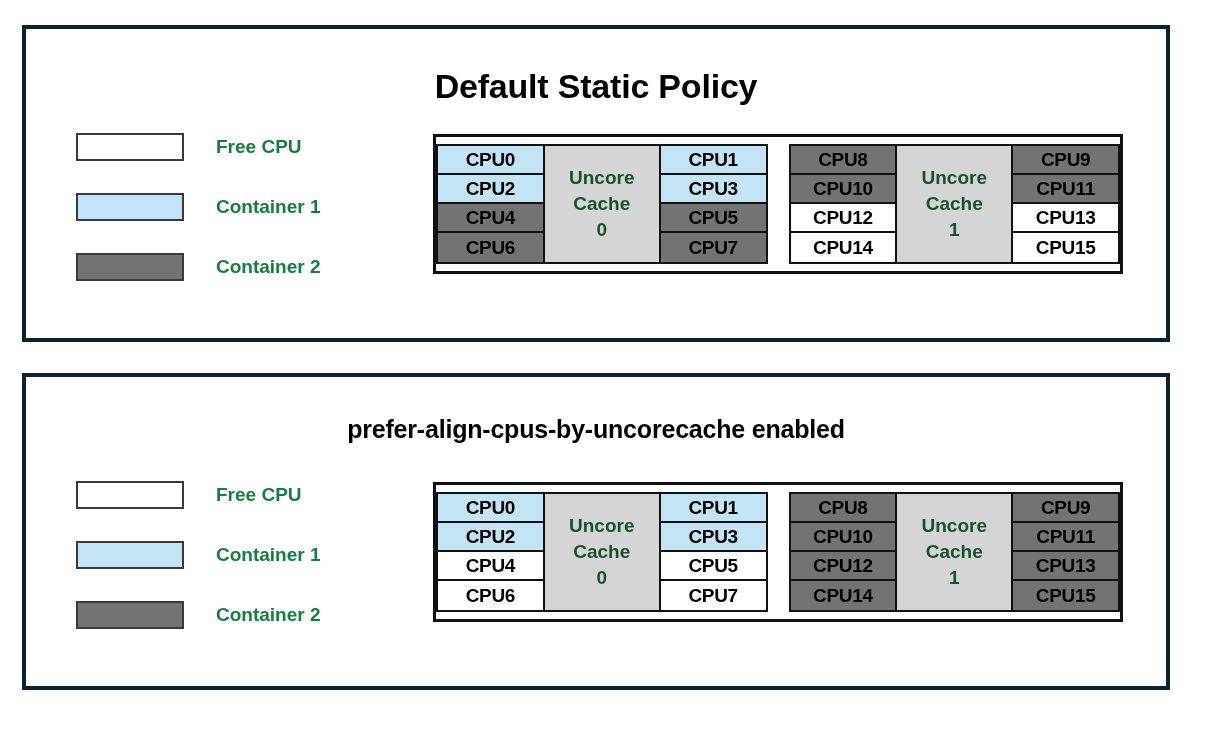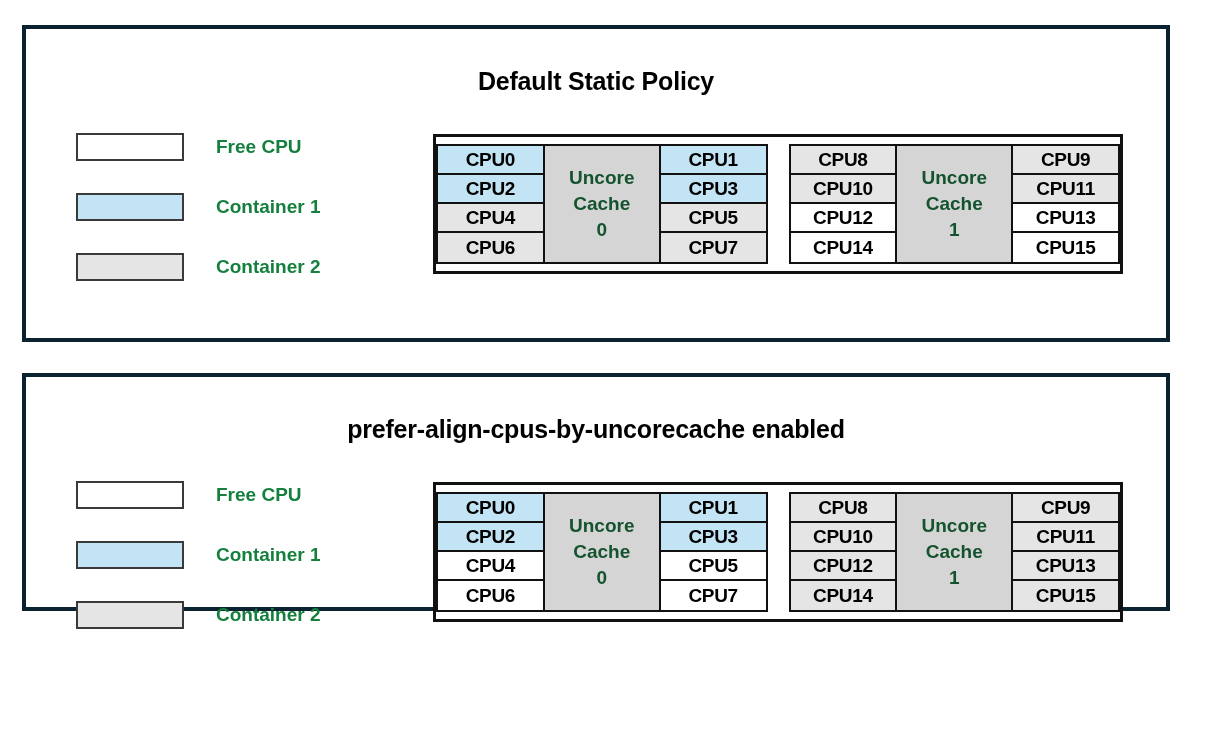--- a/index.html
+++ b/index.html
@@ -16,29 +16,29 @@
     overflow: hidden;
   }
 
   .panel {
     position: absolute;
     border: 4px solid #0b2230;
     background: #ffffff;
     box-sizing: border-box;
   }
   #panel-top    { left: 22px; top: 25px;  width: 1148px; height: 317px; }
-  #panel-bottom { left: 22px; top: 373px; width: 1148px; height: 238px; }
+  #panel-bottom { left: 22px; top: 373px; width: 1148px; height: 317px; }
 
   .panel-title {
     position: absolute;
     top: 38px;
     left: 0;
     width: 100%;
     text-align: center;
-    font-size: 25px;
+    font-size: 34px;
     font-weight: bold;
     color: #000000;
     letter-spacing: -0.2px;
   }
   #panel-bottom .panel-title { font-size: 25px; }
 
   
   .legend {
     position: absolute;
     left: 50px;
@@ -120,21 +120,21 @@
     font-size: 19px;
     font-weight: bold;
     color: #14532d;
     line-height: 1.38;
     text-align: center;
     box-sizing: border-box;
   }
 
   .fill-free { background: #ffffff; }
   .fill-c1   { background: #c3e4f4; }
-  .fill-c2   { background: #e5e5e5; }
+  .fill-c2   { background: #737373; }
 </style>
 </head>
 <body>
 
 <section class="panel" id="panel-top">
   <div class="panel-title">Default Static Policy</div>
 
   <div class="legend">
     <div class="legend-row">
       <span class="legend-swatch fill-free"></span>

